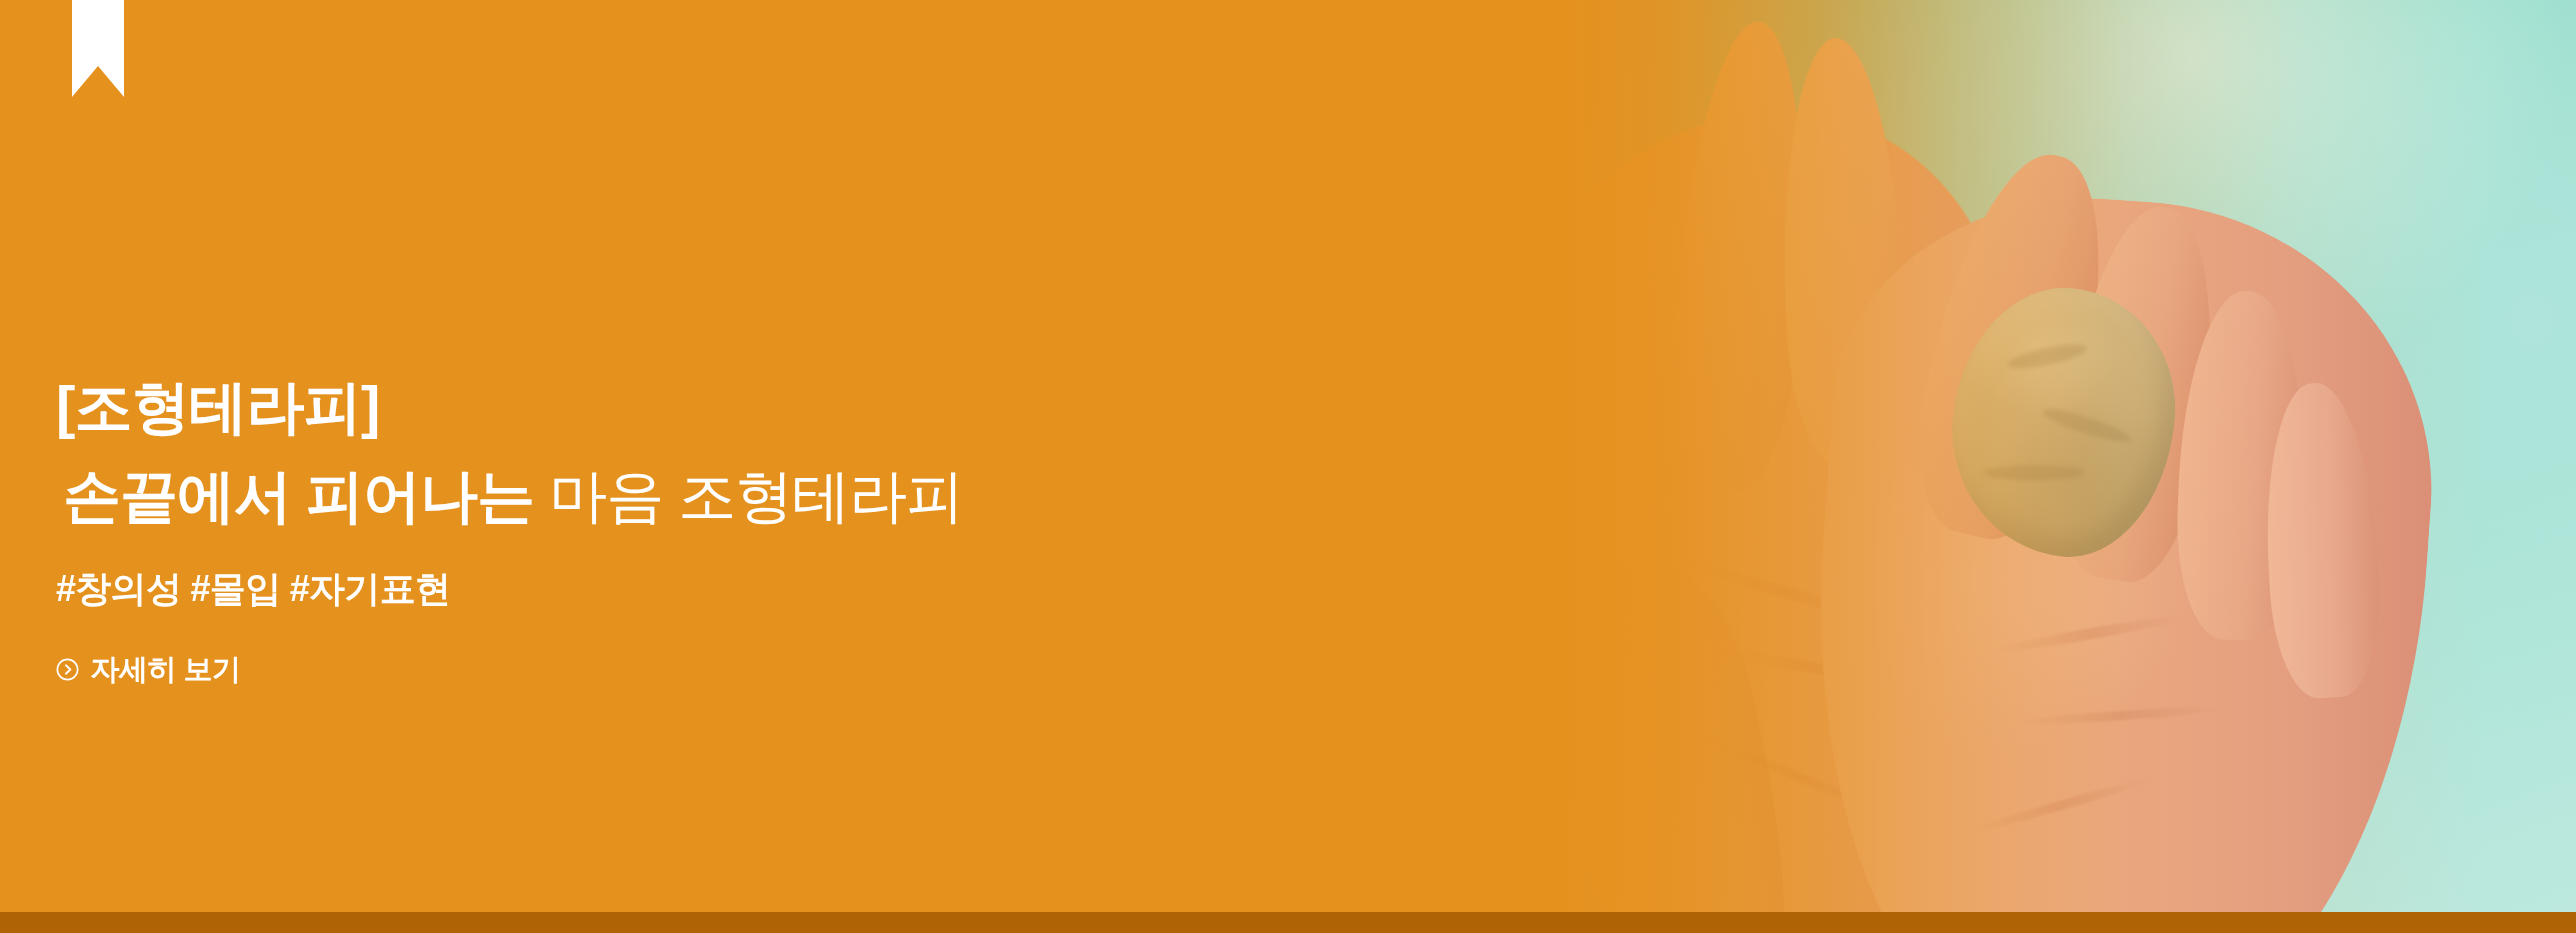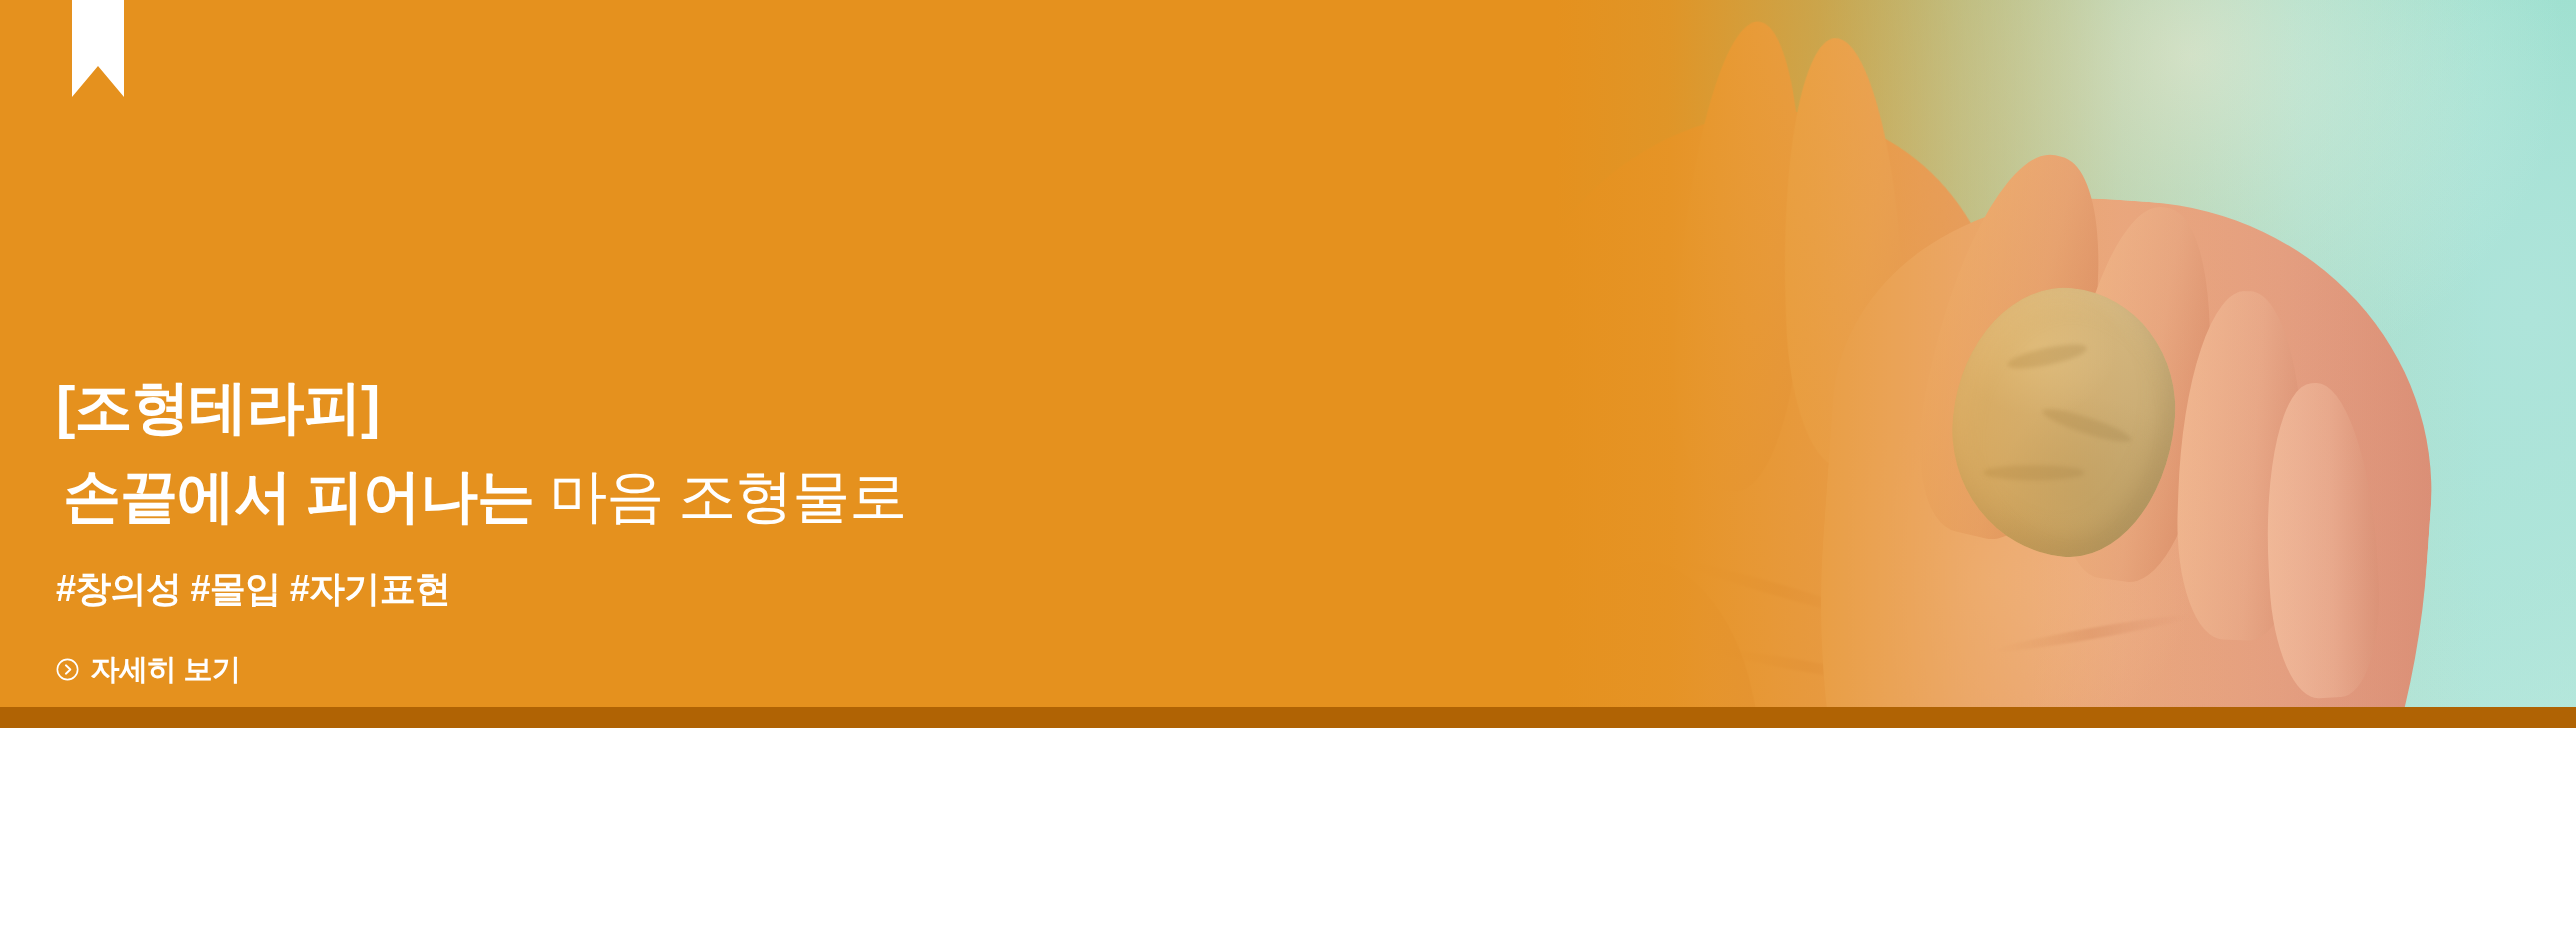--- a/index.html
+++ b/index.html
@@ -4,21 +4,21 @@
 <style>
   html, body {
     margin: 0;
     padding: 0;
     background: #ffffff;
   }
 
   #banner {
     position: relative;
     width: 2576px;
-    height: 728px;
+    height: 933px;
     overflow: hidden;
     background: #E5911E;
     font-family: "Liberation Sans", "DejaVu Sans", sans-serif;
     -webkit-font-smoothing: antialiased;
   }
 
   
   .photo-panel {
     position: absolute;
     top: 0;
@@ -263,21 +263,21 @@
     <div class="photo-fade"></div>
   </div>
 
   <div class="bookmark"></div>
 
   <div class="copy">
 
     <p class="eyebrow">[조형테라피]</p>
 
     <p class="headline">
-      <span class="hl-strong">손끝에서 피어나는</span><span> 마음 조형물로</span>
+      <span class="hl-strong">손끝에서 피어나는</span><span> 마음 조형테라피</span>
     </p>
 
 
     <p class="tags">#창의성 #몰입 #자기표현</p>
 
     <a class="cta" href="#">
       <svg class="cta-ring" viewBox="0 0 34 34" aria-hidden="true">
         <circle cx="17" cy="17" r="15" fill="none" stroke="#ffffff" stroke-width="2.4"></circle>
         <path d="M14.6 10.8 L21.2 17 L14.6 23.2" fill="none" stroke="#ffffff" stroke-width="2.8" stroke-linecap="round" stroke-linejoin="round"></path>
       </svg>

